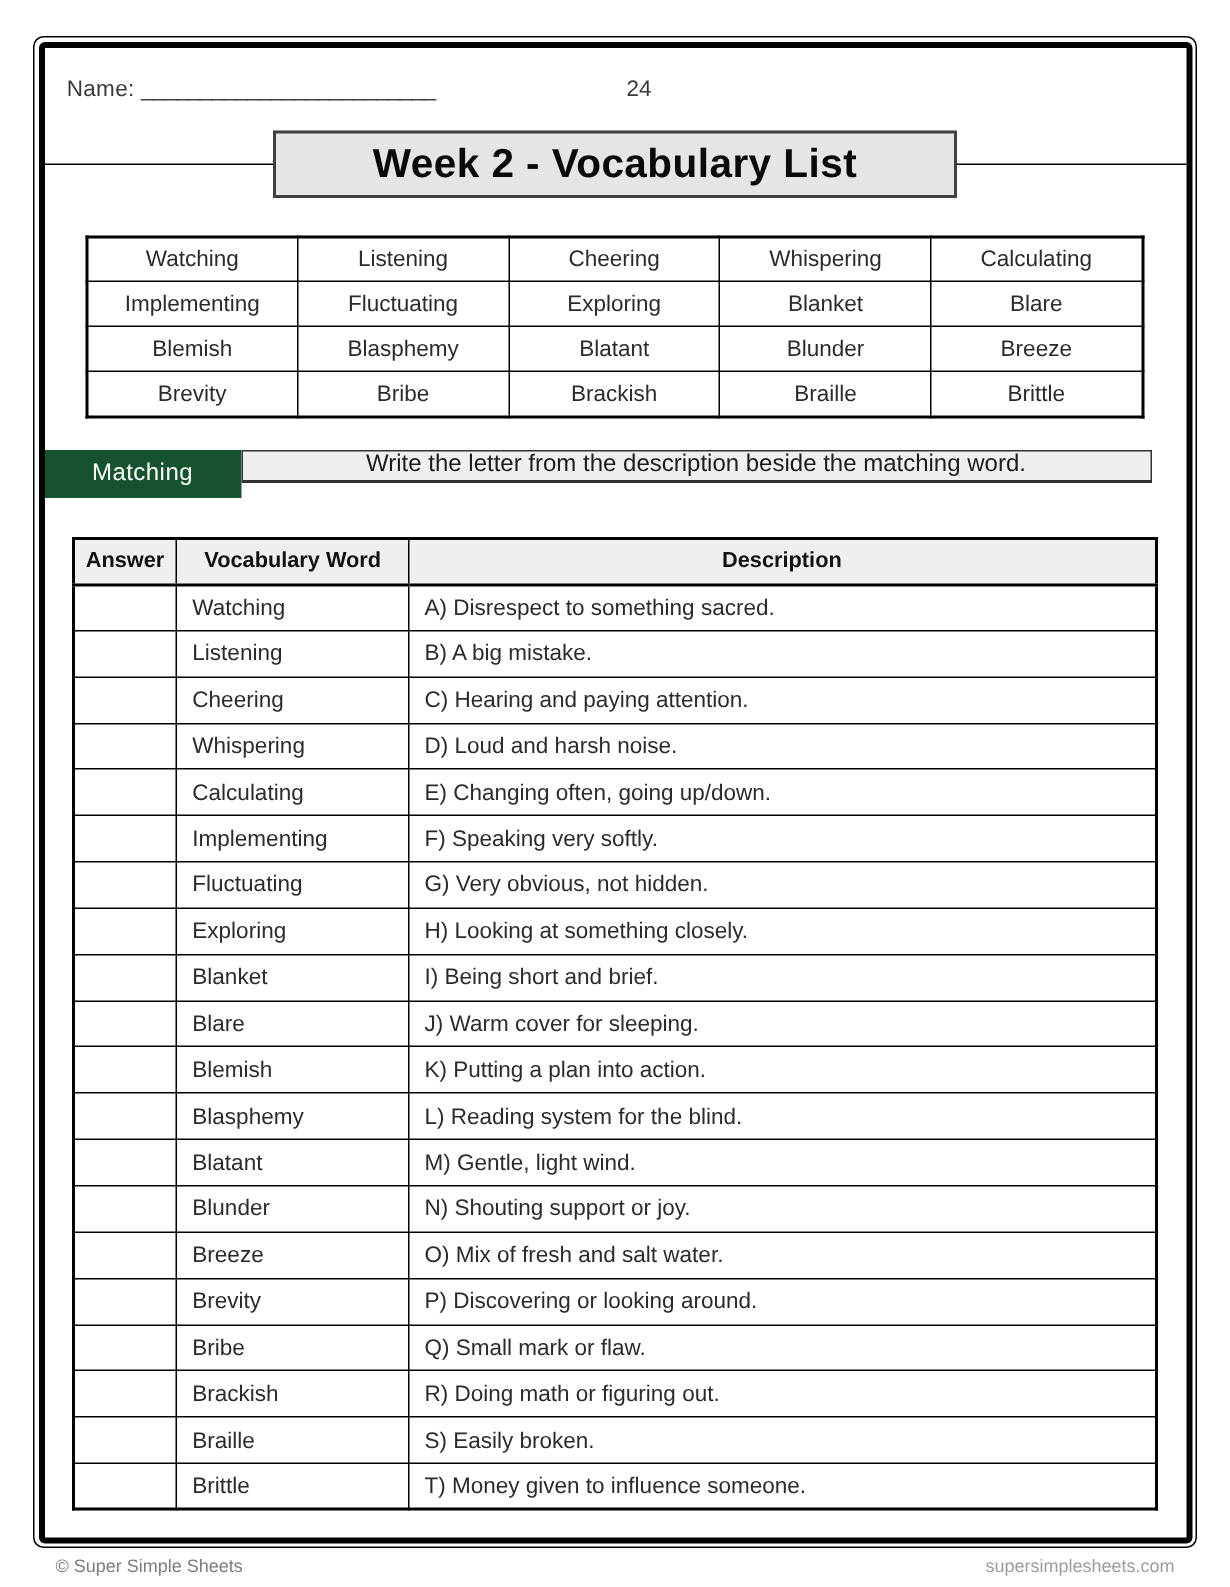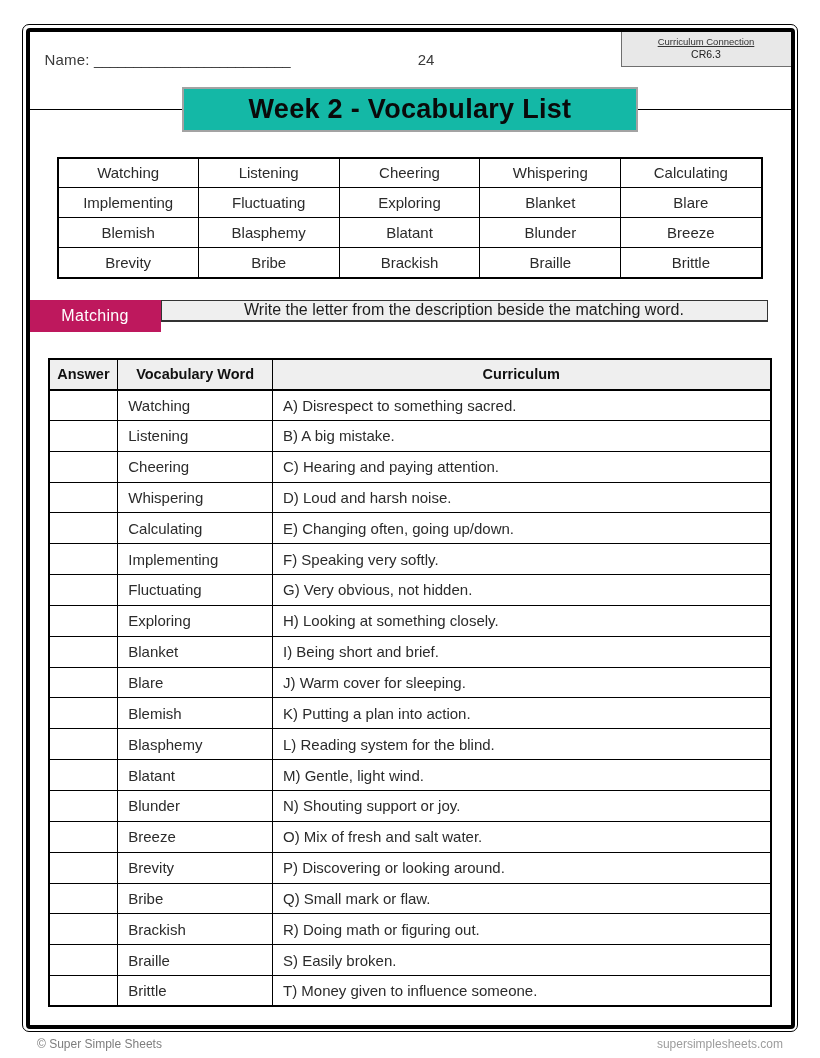--- a/index.html
+++ b/index.html
@@ -51,21 +51,21 @@
   .curriculum-code  { font-size:10.5px; color:#222; margin-top:1px; }
   
   .title-rule {
     position:absolute; left:0; right:0; top:77px;
     height:1.5px; background:#000;
   }
   .title-box {
     position:absolute; top:55px; left:50%;
     transform:translateX(-50%);
     width:456px; height:45px;
-    background:#14b8a6; border:2px solid #a3a3a3;
+    background:#e5e5e5; border:2px solid #404040;
     display:flex; align-items:center; justify-content:center;
   }
   .title-text {
     font-size:27px; font-weight:bold; color:#0a0a0a;
     letter-spacing:.3px; white-space:nowrap;
   }
   
   table { border-collapse:collapse; }
   .word-grid {
     position:absolute; left:27px; top:125px;
@@ -76,21 +76,21 @@
     border:1.4px solid #000;
     height:30px; text-align:center;
     font-size:15px; color:#2b2b2b;
   }
   
   .matching-band {
     position:absolute; left:0; top:268px; right:0;
     height:32px; display:flex;
   }
   .matching-label-box {
-    width:131px; height:32px; background:#be185d;
+    width:131px; height:32px; background:#14532d;
     color:#fff; display:flex; align-items:center; justify-content:center;
     font-size:16px; letter-spacing:.3px;
   }
   .matching-instruction-box {
     width:607px; height:22px; margin-left:0;
     background:#efefef; border:1px solid #333;
     border-bottom-width:2px;
     display:flex; align-items:center; justify-content:center;
     font-size:16px; color:#1c1c1c; white-space:nowrap;
   }
@@ -126,24 +126,20 @@
 <body>
 
 <div class="page-frame">
   <div class="page-inner">
 
     <div class="name-block">
       <span>Name:</span>
       <span class="name-underscores">_________________________</span>
     </div>
     <div class="page-number">24</div>
-    <div class="curriculum-box">
-      <div class="curriculum-title">Curriculum Connection</div>
-      <div class="curriculum-code">CR6.3</div>
-    </div>
 
     <div class="title-rule"></div>
     <div class="title-box">
       <div class="title-text">Week 2 - Vocabulary List</div>
     </div>
 
     <table class="word-grid">
       <tbody>
           <tr>
             <td>Watching</td>
@@ -179,21 +175,21 @@
     <div class="matching-band">
       <div class="matching-label-box">Matching</div>
       <div class="matching-instruction-box">Write the letter from the description beside the matching word.</div>
     </div>
 
     <table class="matching-table">
       <thead>
         <tr>
           <th class="col-answer">Answer</th>
           <th class="col-word">Vocabulary Word</th>
-          <th class="col-desc">Curriculum</th>
+          <th class="col-desc">Description</th>
         </tr>
       </thead>
       <tbody>
           <tr>
             <td class="col-answer"></td>
             <td class="col-word">Watching</td>
             <td class="col-desc">A) Disrespect to something sacred.</td>
           </tr>
           <tr>
             <td class="col-answer"></td>

